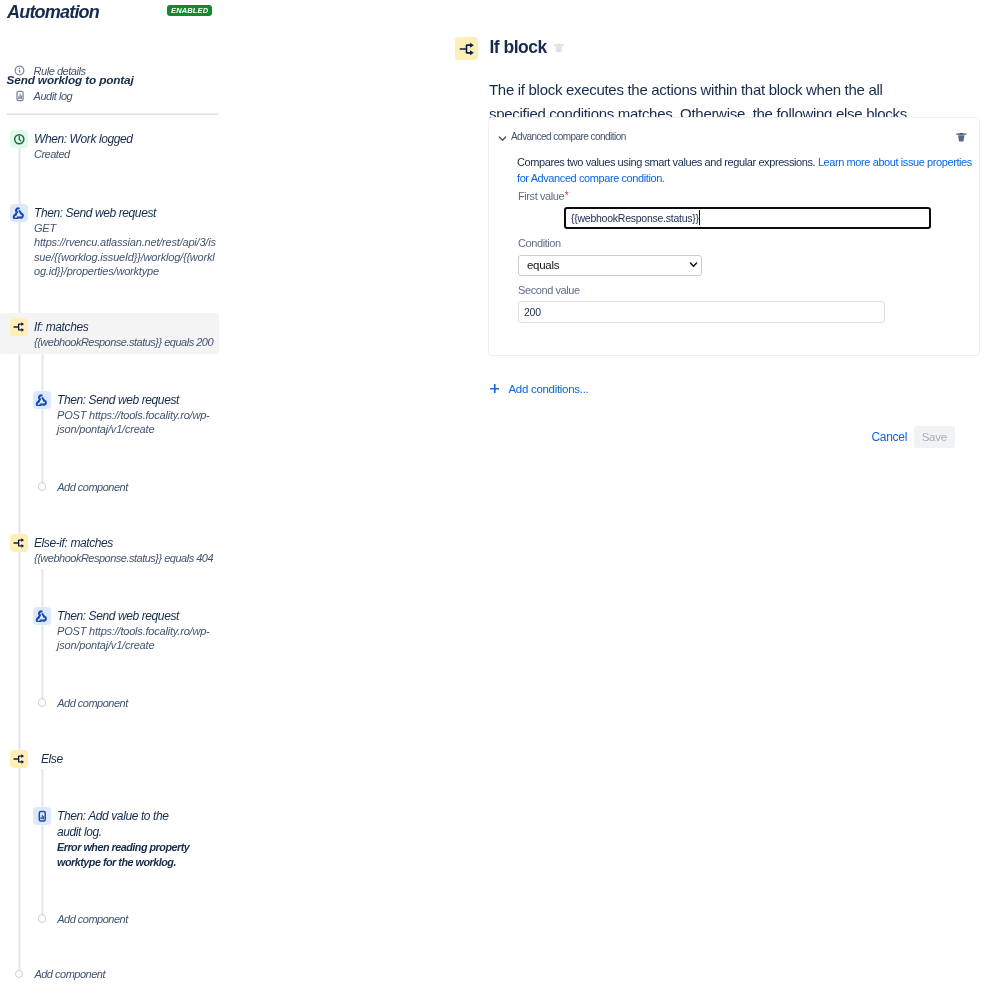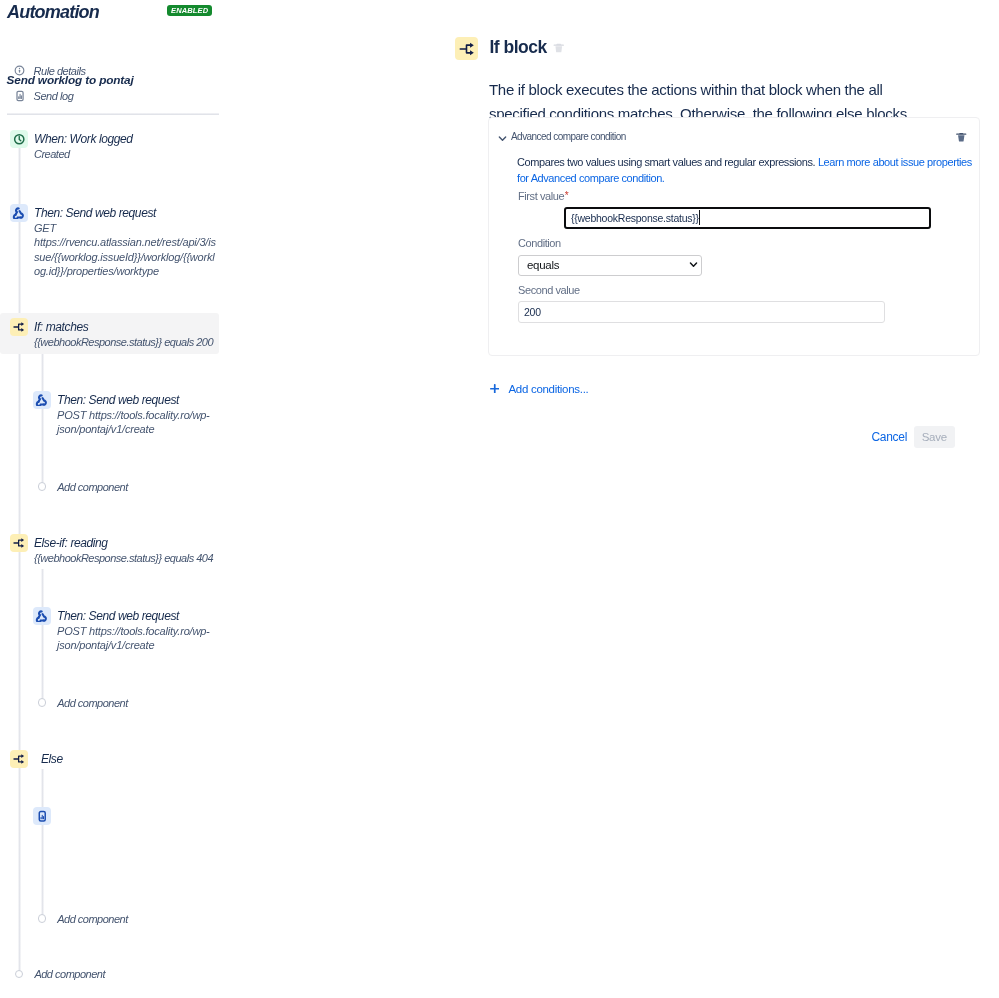--- a/index.html
+++ b/index.html
@@ -70,21 +70,21 @@
             <circle cx="8" cy="5.1" r="1" fill="#7A869A"></circle>
             <rect x="7.1" y="6.8" width="1.9" height="4.4" rx="0.95" fill="#7A869A"></rect>
           </svg></span>
       <span>Rule details</span>
     </div>
     <div class="navitem" style="top:88.5px">
       <span class="nicon"><svg width="12" height="12" viewBox="0 0 16 16">
             <rect x="4" y="1.9" width="8.1" height="12.2" rx="1.8" fill="none" stroke="#7A869A" stroke-width="1.7"></rect>
             <path d="M6.3 11.2V9.1M8.1 11.2V5.8M9.9 11.2V7.8" stroke="#7A869A" stroke-width="1.5" stroke-linecap="round"></path>
           </svg></span>
-      <span>Send log</span>
+      <span>Audit log</span>
     </div>
     <div class="divider"></div>
 
     <div class="vline" style="left:17.5px;top:148px;height:825px;"></div>
     <div class="vline" style="left:40.5px;top:353px;height:132px;"></div>
     <div class="vline" style="left:40.5px;top:569px;height:132px;"></div>
     <div class="vline" style="left:40.5px;top:769px;height:148px;"></div>
 
     <div class="hl" style="left:0;top:313px;width:219px;height:41px;"></div>
 
@@ -140,21 +140,21 @@
     </div>
 
     <span class="chip" style="left:10px;top:534px;background:#FDEFB6;">
       <svg width="12" height="12" viewBox="0 0 32 32">
           <path d="M2.6 16h12.4M15 8.3v15.4M15 8.3h8.4M15 23.7h8.4" fill="none" stroke="#101C47" stroke-width="3.4" stroke-linecap="round" stroke-linejoin="round"></path>
           <path d="M22.1 3.3 29.6 8.3 22.1 13.3z" fill="#101C47"></path>
           <path d="M22.1 18.7 29.6 23.7 22.1 28.7z" fill="#101C47"></path>
         </svg>
     </span>
     <div class="node" style="left:34px;top:534.5px;width:186px;">
-      <div class="ttl">Else-if: reading</div>
+      <div class="ttl">Else-if: matches</div>
       <div class="sub">{{webhookResponse.status}} equals 404</div>
     </div>
 
     <span class="chip" style="left:33px;top:607px;background:#DDE9FB;">
       <svg width="13" height="13" viewBox="0 0 24 24">
           <path d="M12.4 4.6a3.7 3.7 0 0 0-3.2 6.6l-2.7 4.7" fill="none" stroke="#1B4DB1" stroke-width="3.8" stroke-linecap="round"></path>
           <path d="M6.5 16.4a3.7 3.7 0 1 0 4 5h5.2" fill="none" stroke="#1B4DB1" stroke-width="3.8" stroke-linecap="round"></path>
           <path d="M15.6 21.4a3.7 3.7 0 1 0 1.1-7.3l-2.8-4.7" fill="none" stroke="#1B4DB1" stroke-width="3.8" stroke-linecap="round"></path>
         </svg>
     </span>
@@ -177,20 +177,26 @@
     <div class="node" style="left:34px;top:750.5px;width:186px;margin-left:7px;">
       <div class="ttl">Else</div>
     </div>
 
     <span class="chip" style="left:33px;top:807px;background:#DDE9FB;">
       <svg width="12.5" height="12.5" viewBox="0 0 16 16">
           <rect x="4.2" y="1.9" width="7.6" height="12.2" rx="2" fill="none" stroke="#1B4DB1" stroke-width="1.9"></rect>
           <path d="M6.4 11.3V9.6M8 11.3V6.6M9.6 11.3V8.4" stroke="#1B4DB1" stroke-width="1.3" stroke-linecap="round"></path>
         </svg>
     </span>
+    <div class="node" style="left:57px;top:807.5px;width:134px;">
+      <div class="ttl">Then: Add value to the audit log.</div>
+      <div class="sub">
+          <b>Error when reading property worktype for the worklog.</b>
+        </div>
+    </div>
     <div class="addcomp" style="left:37.8px;top:911.5px;">
       <span class="circ"></span>
       <span style="margin-left:11px">Add component</span>
     </div>
 
     <div class="addcomp" style="left:15px;top:967px;">
       <span class="circ"></span>
       <span style="margin-left:11px">Add component</span>
     </div>
   </div>

